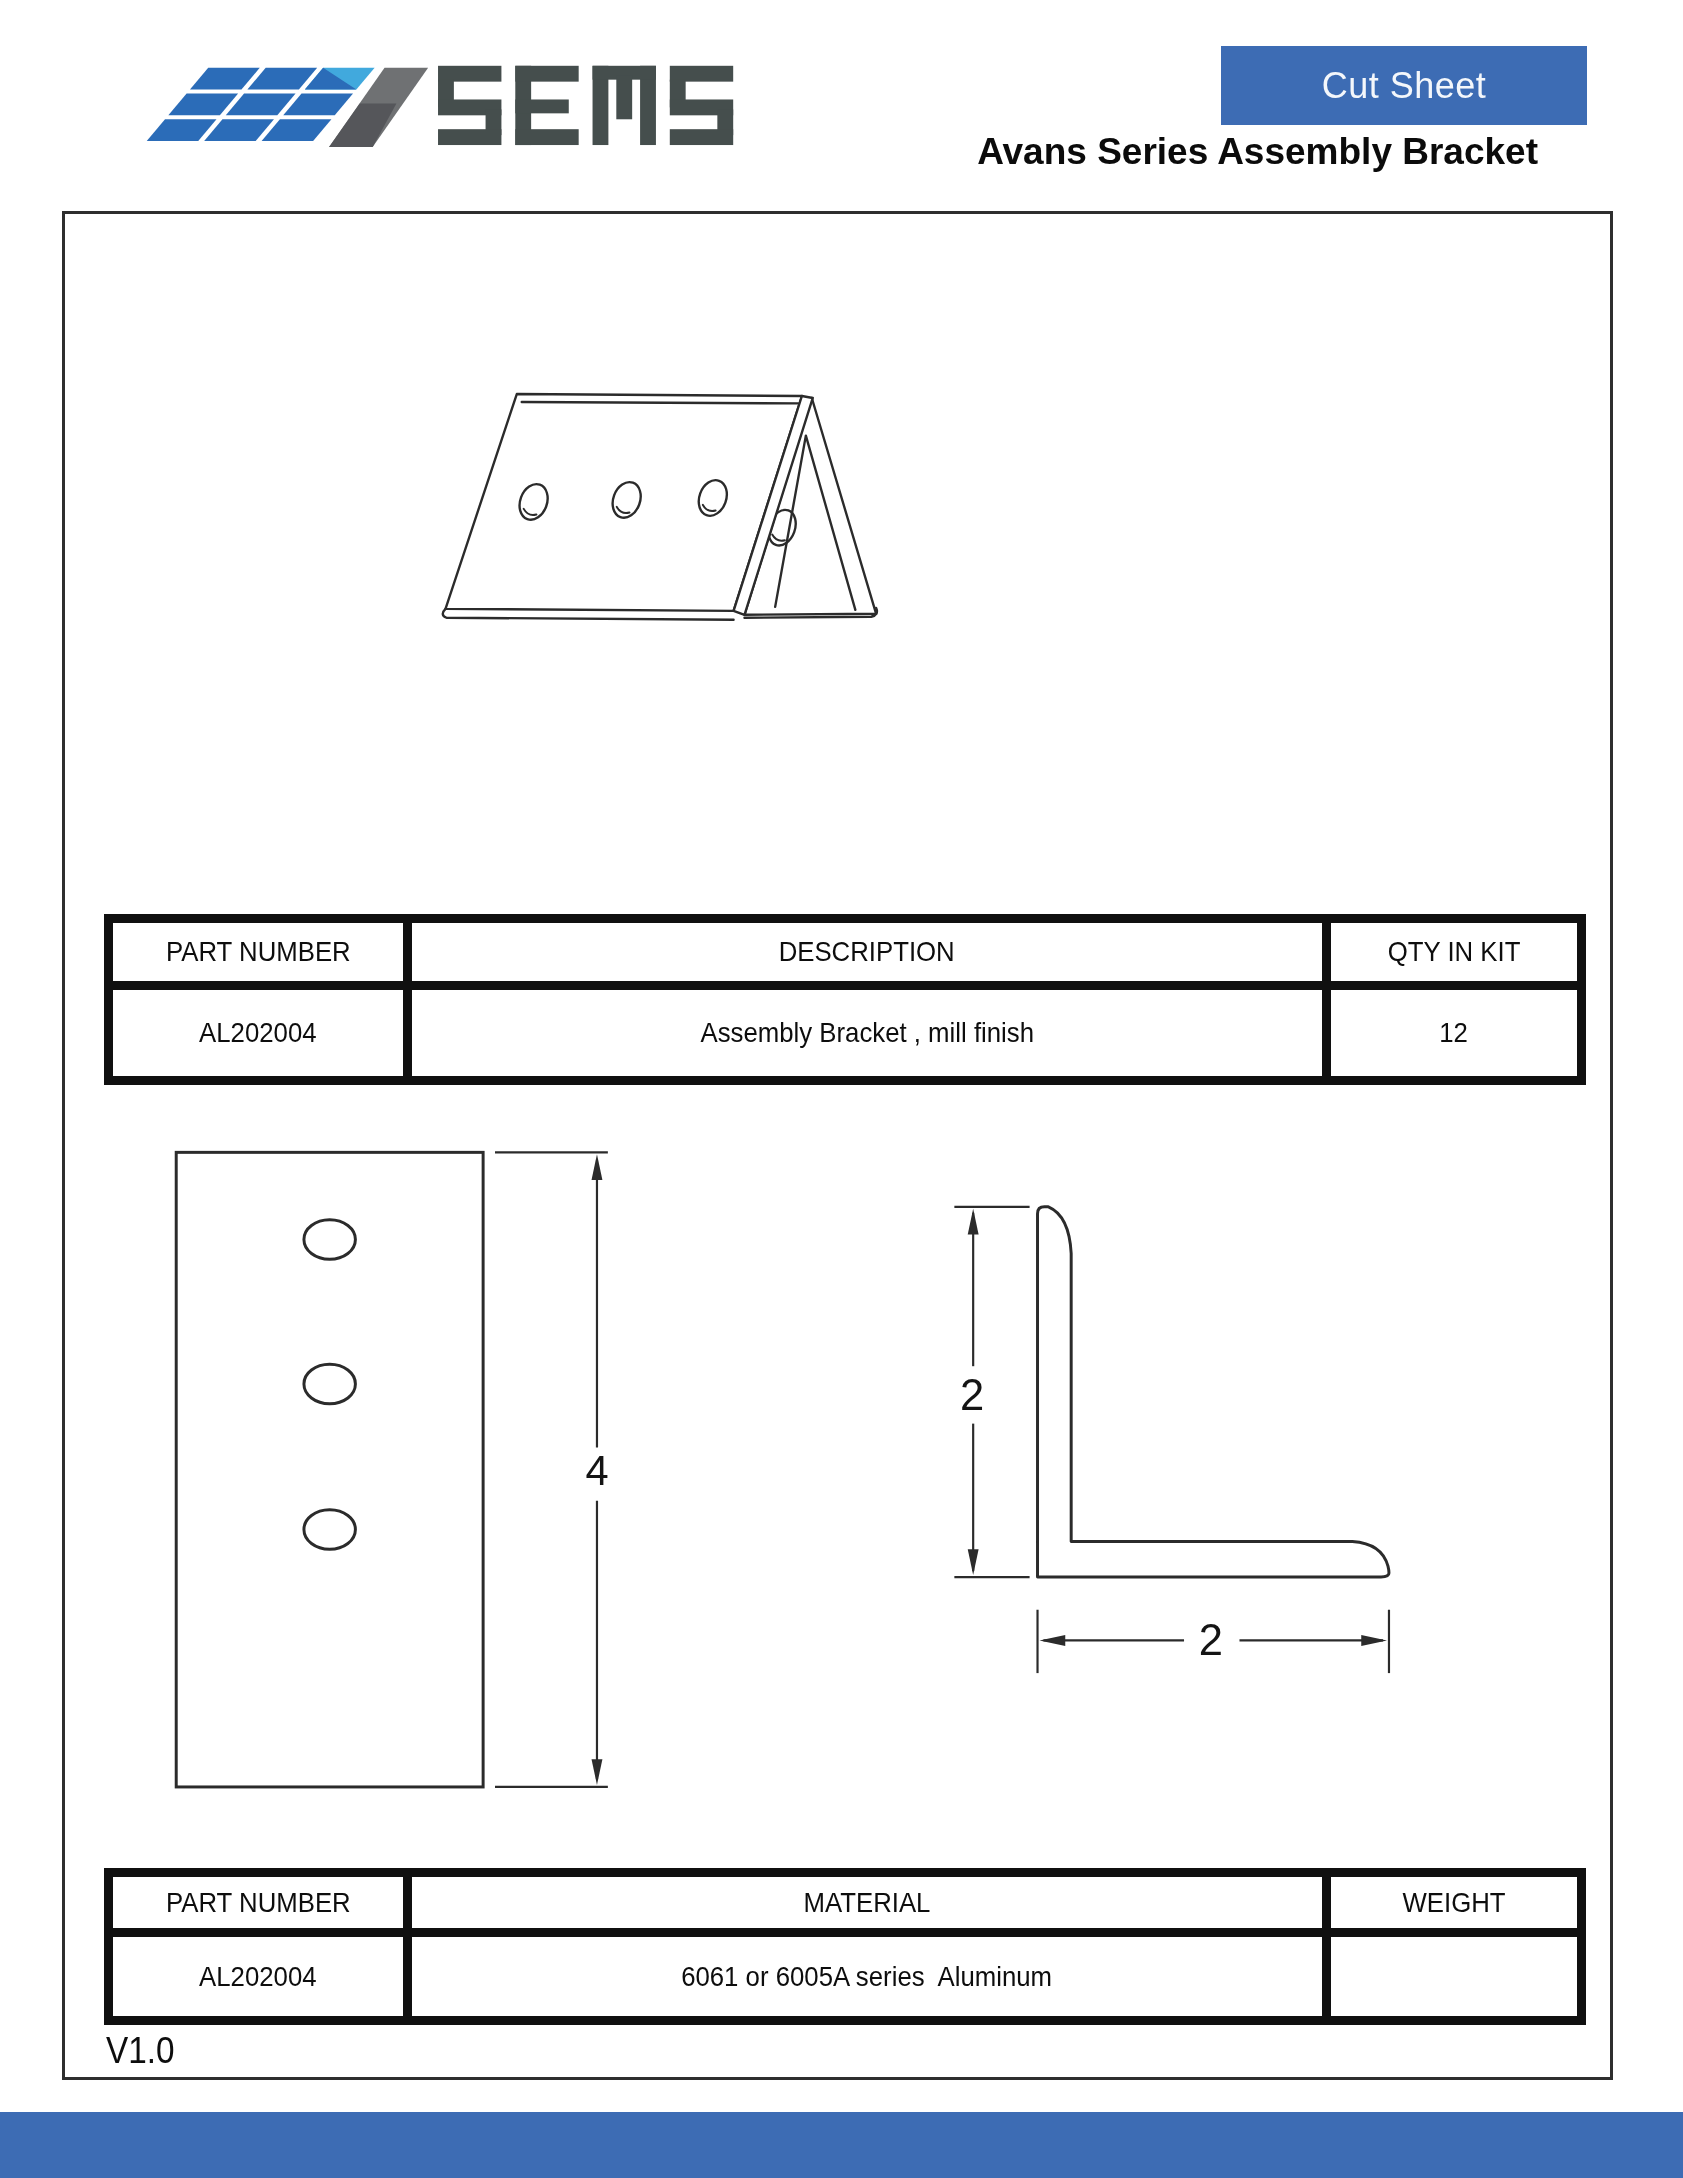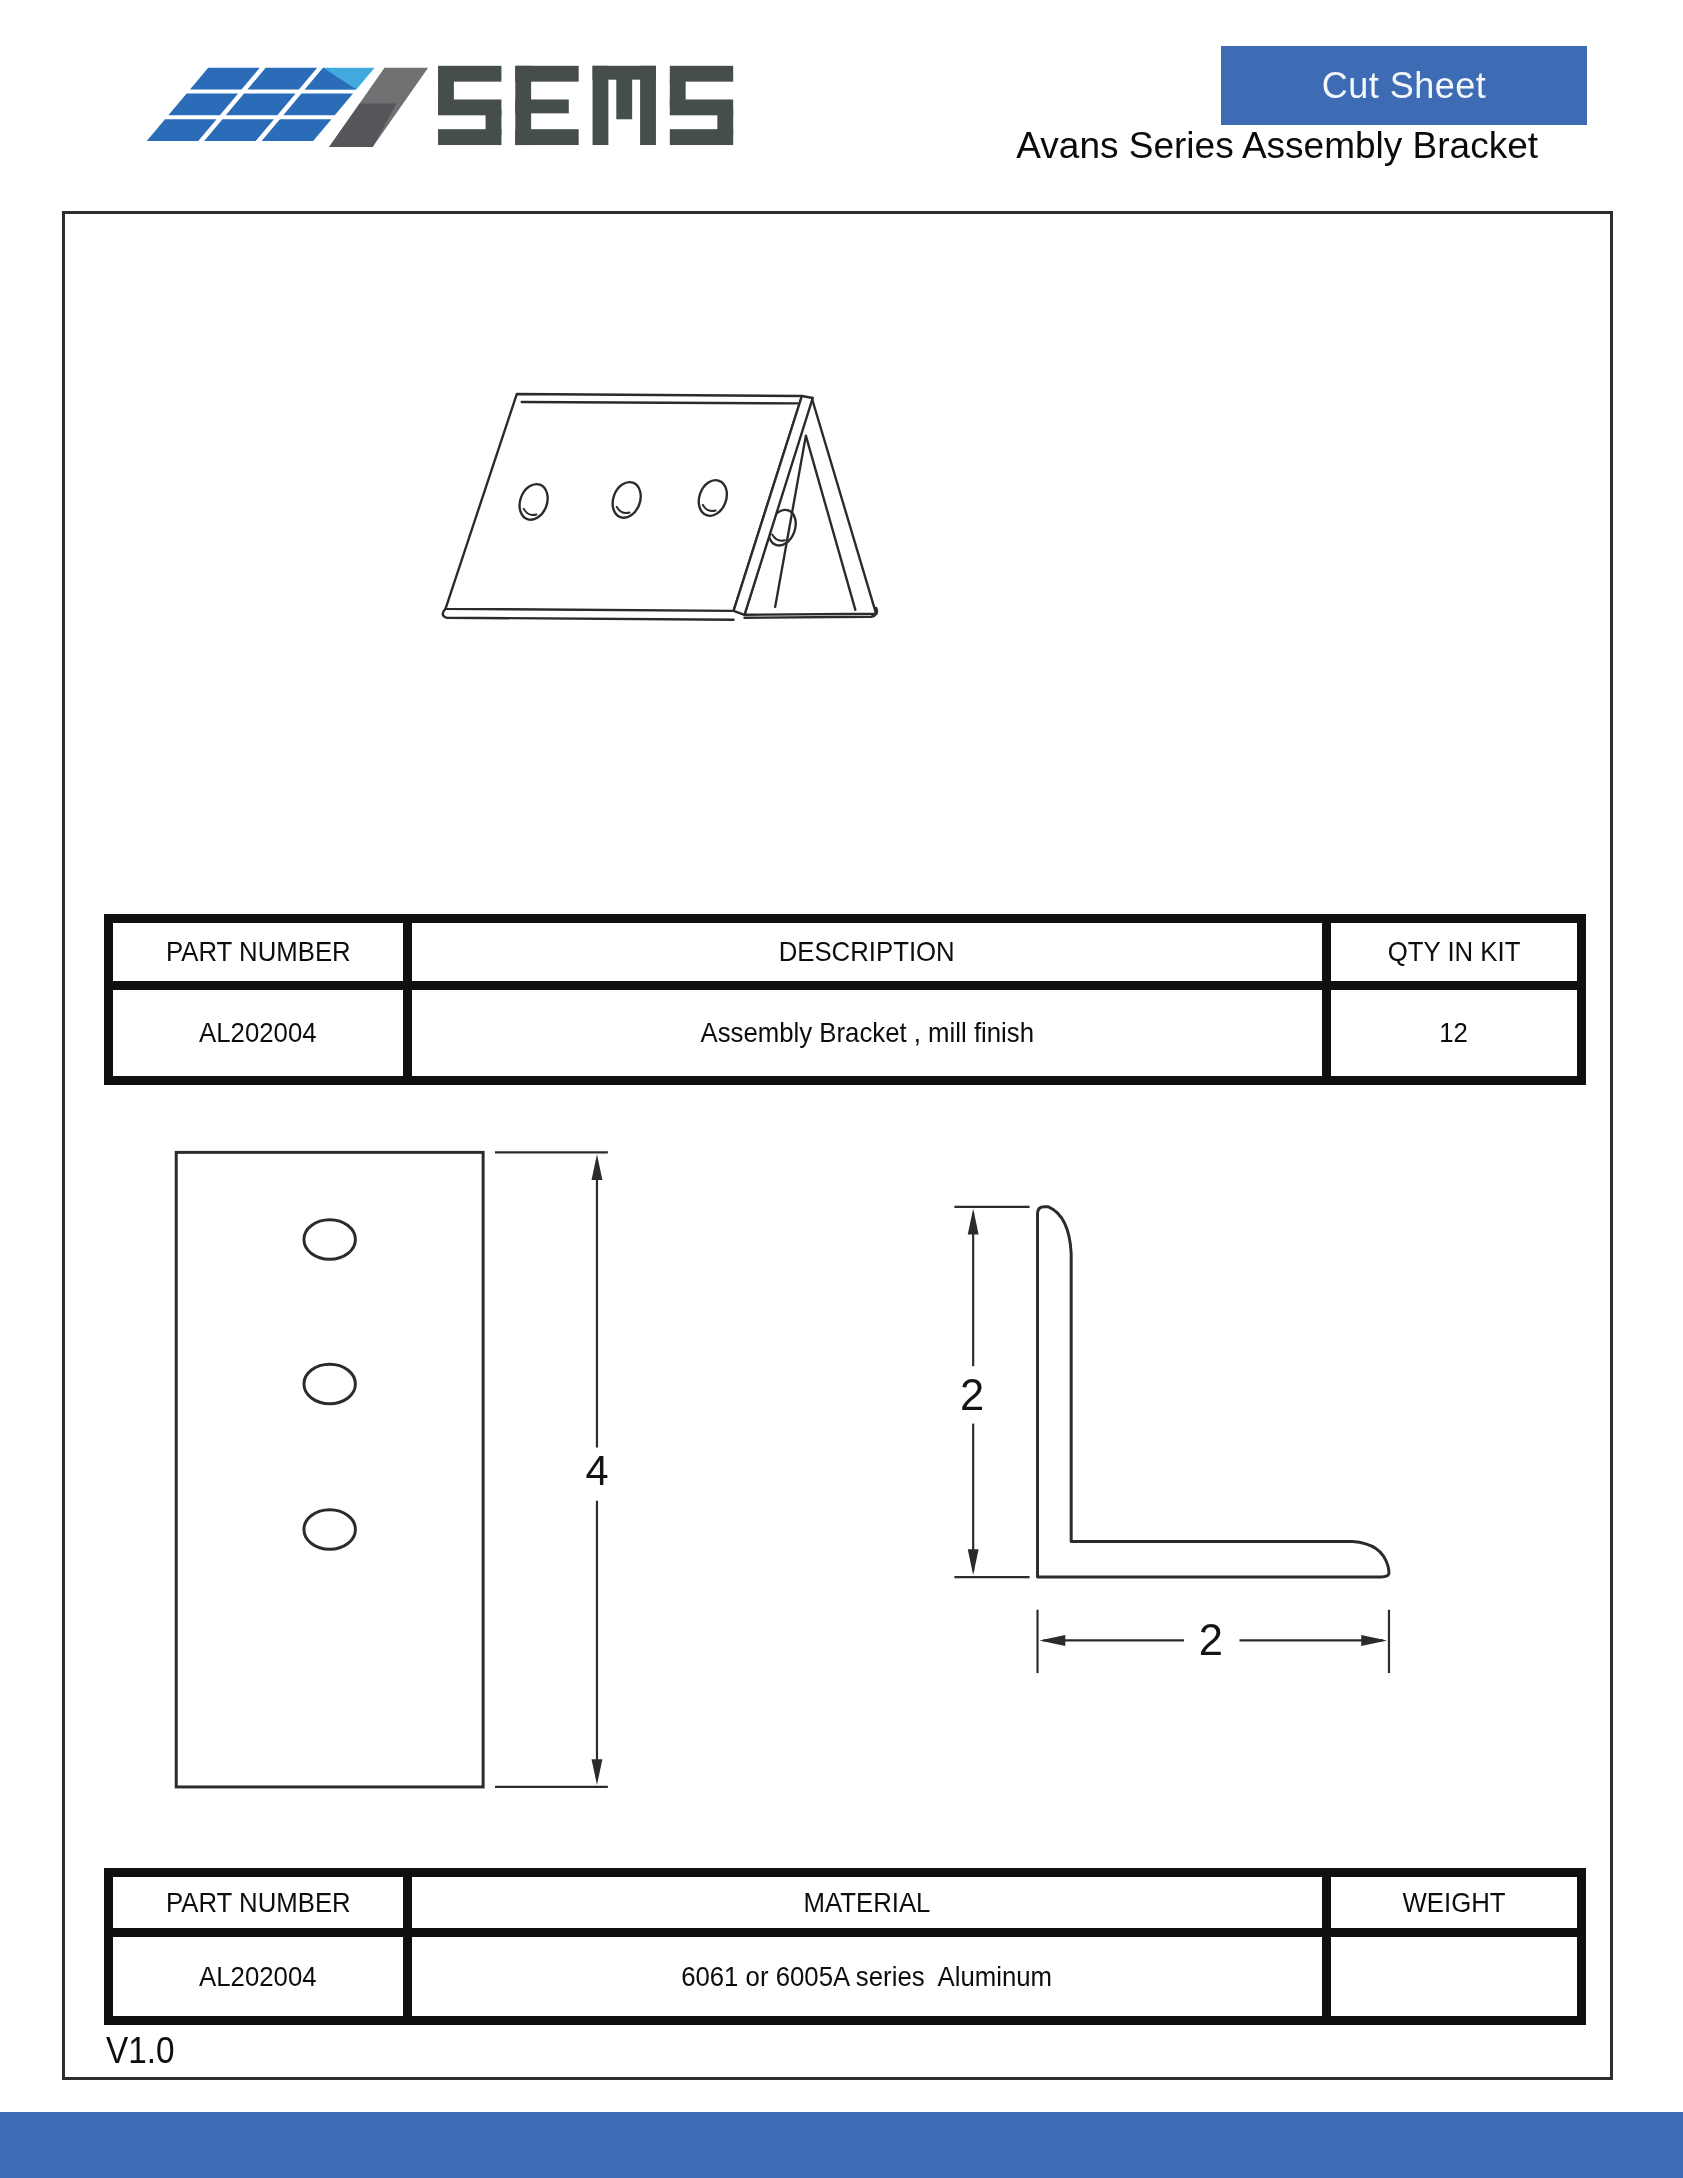--- a/index.html
+++ b/index.html
@@ -13,22 +13,22 @@
     font-family:"Liberation Sans", sans-serif;color:#111;
   }
   .abs{position:absolute;}
   
   #cut-sheet-btn{
     left:1221px;top:0;width:366px;height:79px;background:var(--accent);
     display:flex;align-items:center;justify-content:center;
     color:#f4f7fb;font-size:36px;letter-spacing:0.5px;border:none;cursor:pointer;margin-top:46px;
   }
   #doc-title{
-    left:842px;top:123px;width:696px;text-align:right;
-    font-size:37px;font-weight:normal;color:#0b0b0b;line-height:46px;
+    left:842px;top:129px;width:696px;text-align:right;
+    font-size:37px;font-weight:bold;color:#0b0b0b;line-height:46px;
   }
   
   #main-frame{
     left:62px;top:211px;width:1551px;height:1869px;border:3px solid #2e2e2e;box-sizing:border-box;
     background:transparent;
   }
   
   .dtable{position:absolute;background:#fff;border:9px solid var(--tableline);box-sizing:border-box;
     display:grid;grid-template-columns:299px 919px 1fr;}
   #kit-table{left:104px;top:914px;width:1482px;height:171px;grid-template-rows:67px 1fr;}

